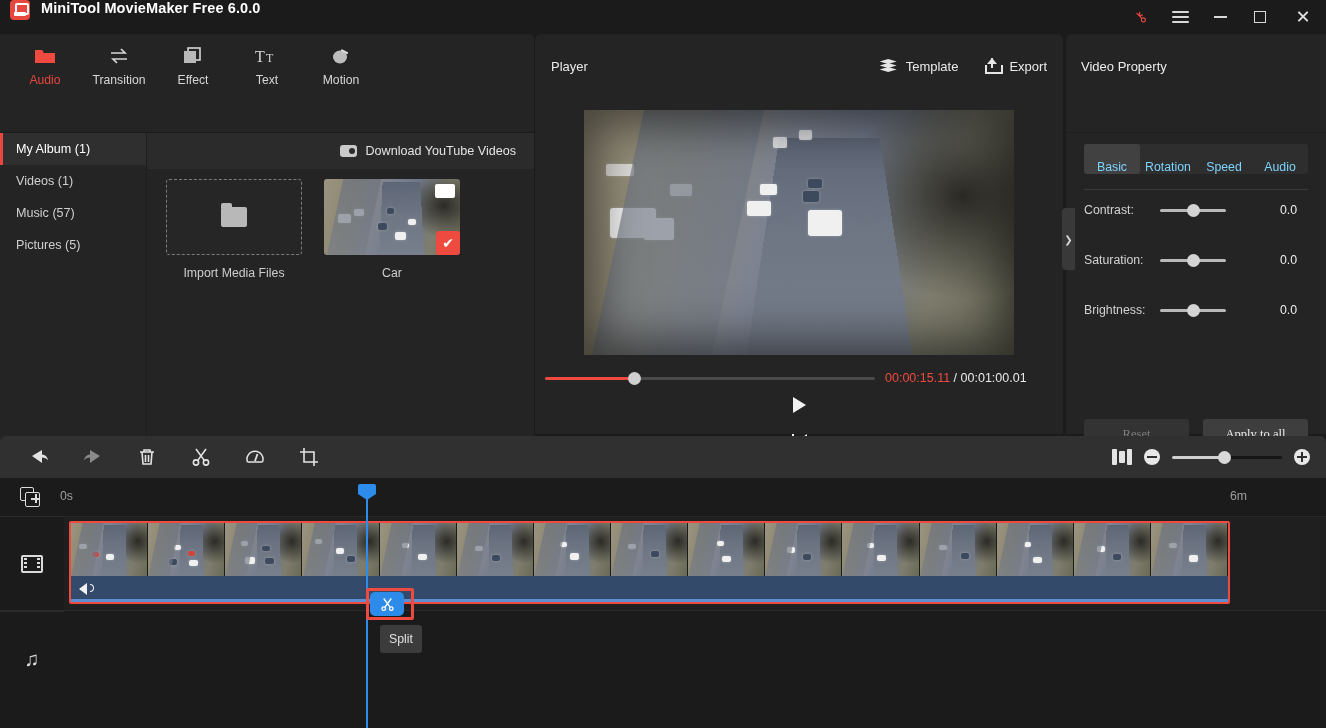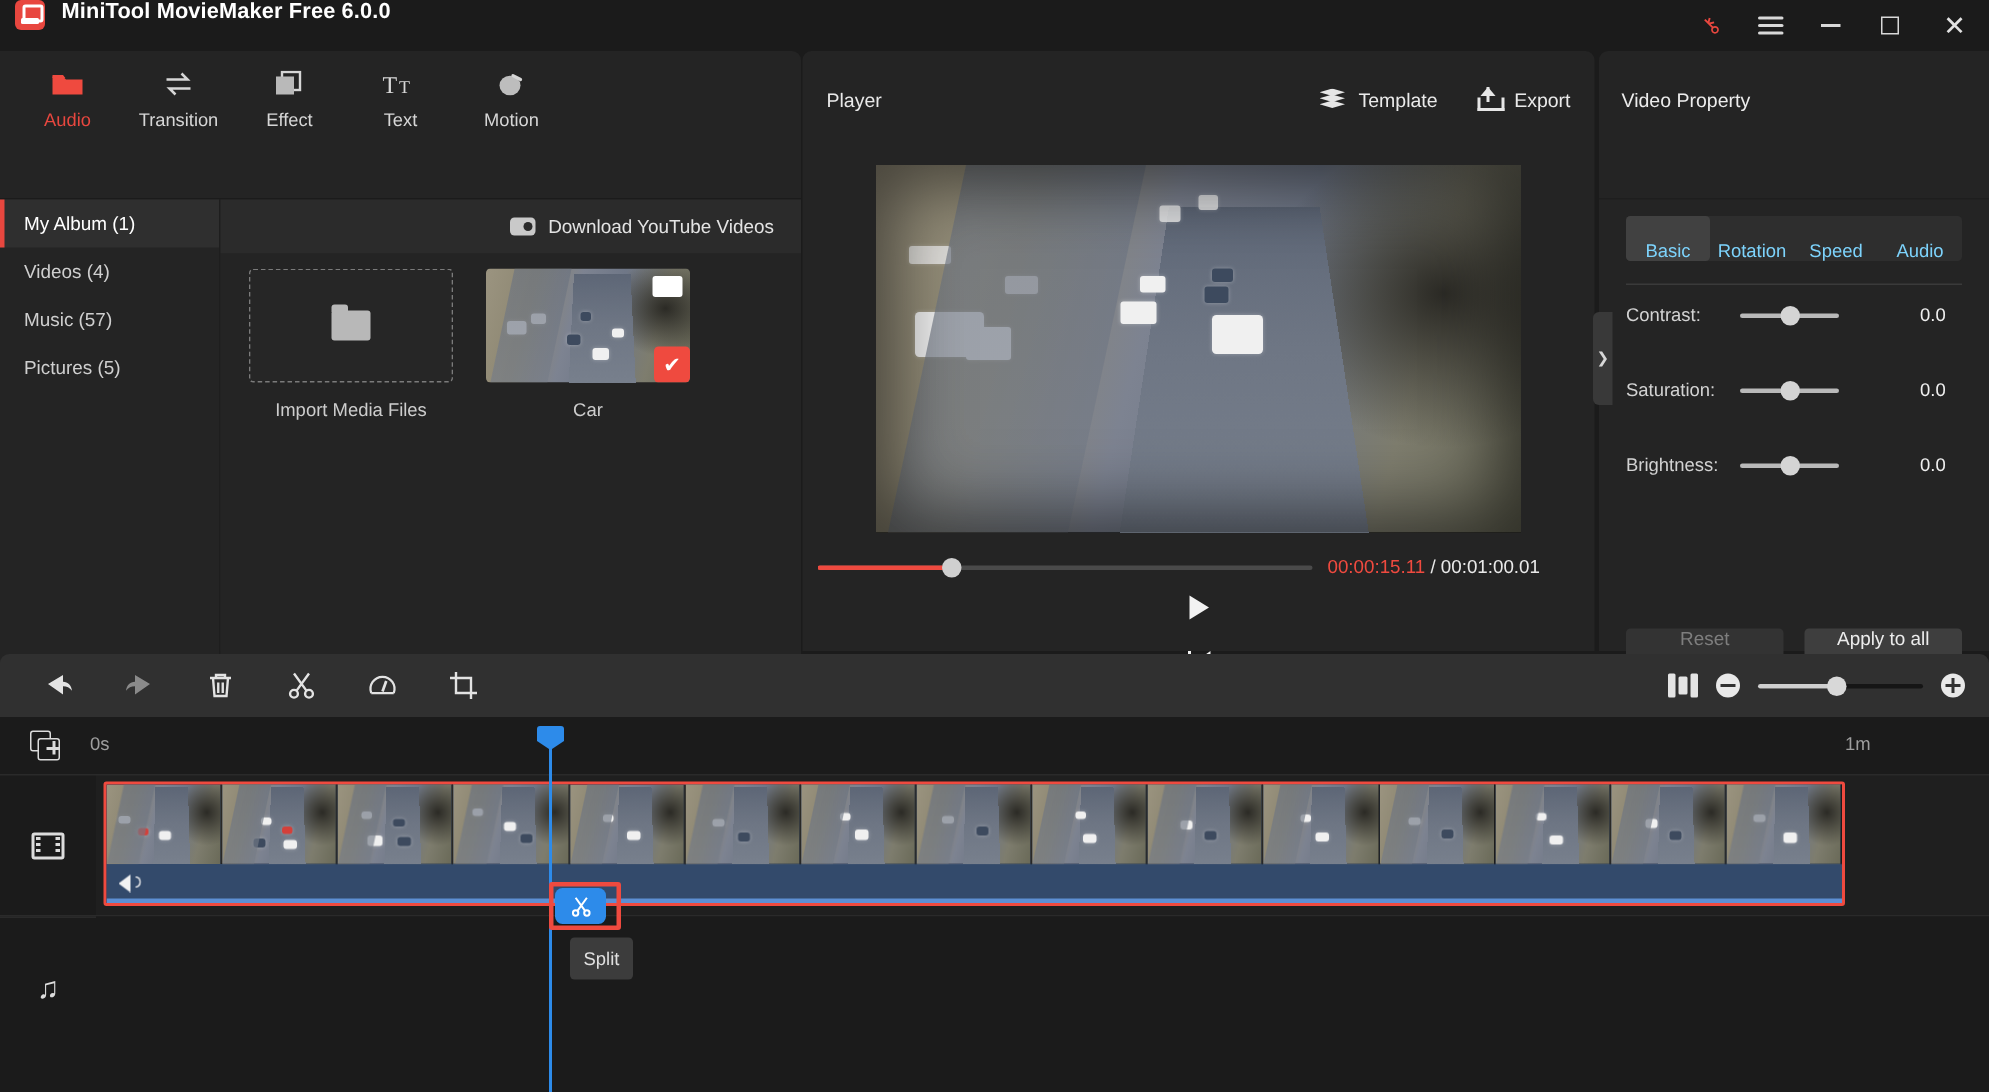--- a/index.html
+++ b/index.html
@@ -165,22 +165,22 @@
     background:#d4d4d4; }
   .pval { margin-left:auto; font-size:12.3px; color:#efefef; width:34px; text-align:left; }
   .lutsel { width:108px; height:25px; background:#3c3c3c; border-radius:3px; display:flex;
     align-items:center; justify-content:center; font-size:12.3px; color:#e8e8e8; position:relative;}
   .lutsel .chev { position:absolute; right:9px; margin:0; }
   .trash { margin-left:auto; width:14px; height:16px; position:relative; margin-right:10px;}
   .trash:before { content:""; position:absolute; left:0; top:3px; width:14px; height:13px;
     border:1.6px solid #9a9a9a; border-radius:0 0 2px 2px; }
   .trash:after { content:""; position:absolute; left:-1px; top:1px; width:16px; height:1.6px; background:#9a9a9a;}
   .btm-btns { position:absolute; left:18px; top:385px; width:224px; display:flex; gap:14px; }
-  .pbtn2 { width:105px; height:30px; border-radius:3px; display:flex; align-items:flex-start;
-    justify-content:center; font-size:12.6px; }
+  .pbtn2 { width:105px; height:30px; border-radius:3px; display:flex; align-items:center;
+    justify-content:center; font-size:12.6px;font-family:Liberation Serif, serif; }
   .pbtn2.dis { background:#333; color:#7e7e7e; }
   .pbtn2.en { background:#3e3e3e; color:#ececec; }
 
   
   .toolbar { position:absolute; left:0; top:436px; width:1326px; height:42px; background:#303030;
     border-radius:6px 6px 0 0; display:flex; align-items:center; }
   .tool { width:54px; height:42px; display:flex; align-items:center; justify-content:center; color:#e3e3e3;}
   .tool.dim { color:#8a8a8a; }
   .tool:first-child { margin-left:12px; }
   .zoomgrp { margin-left:auto; display:flex; align-items:center; gap:12px; padding-right:16px; }
@@ -323,21 +323,21 @@
         <span>Motion</span>
       </div>
     </div>
     <div class="sep"></div>
 
     <div class="albumcol">
       <div class="album sel">
           <span>My Album (1)</span>
         </div>
       <div class="album">
-          <span>Videos (4)</span>
+          <span>Videos (1)</span>
         </div>
       <div class="album">
           <span>Music (57)</span>
         </div>
       <div class="album">
           <span>Pictures (5)</span>
         </div>
     </div>
 
     <div class="mediahead">
@@ -568,21 +568,21 @@
 
   <div class="tl">
     <div class="ruler">
       <div class="addmedia">
         <div class="b1"></div>
           <div class="b2"></div>
           <div class="pl"></div>
           <div class="pl2"></div>
       </div>
       <div class="tick" style="left:60px">0s</div>
-      <div class="tick" style="left:1230px">1m</div>
+      <div class="tick" style="left:1230px">6m</div>
     </div>
 
     <div class="tlbody">
       <div class="trackcol">
         <div class="trackbtn">
           <div class="film"></div>
         </div>
         <div class="trackbtn" style="border-bottom:none">
           <span class="note">♫</span>
         </div>

